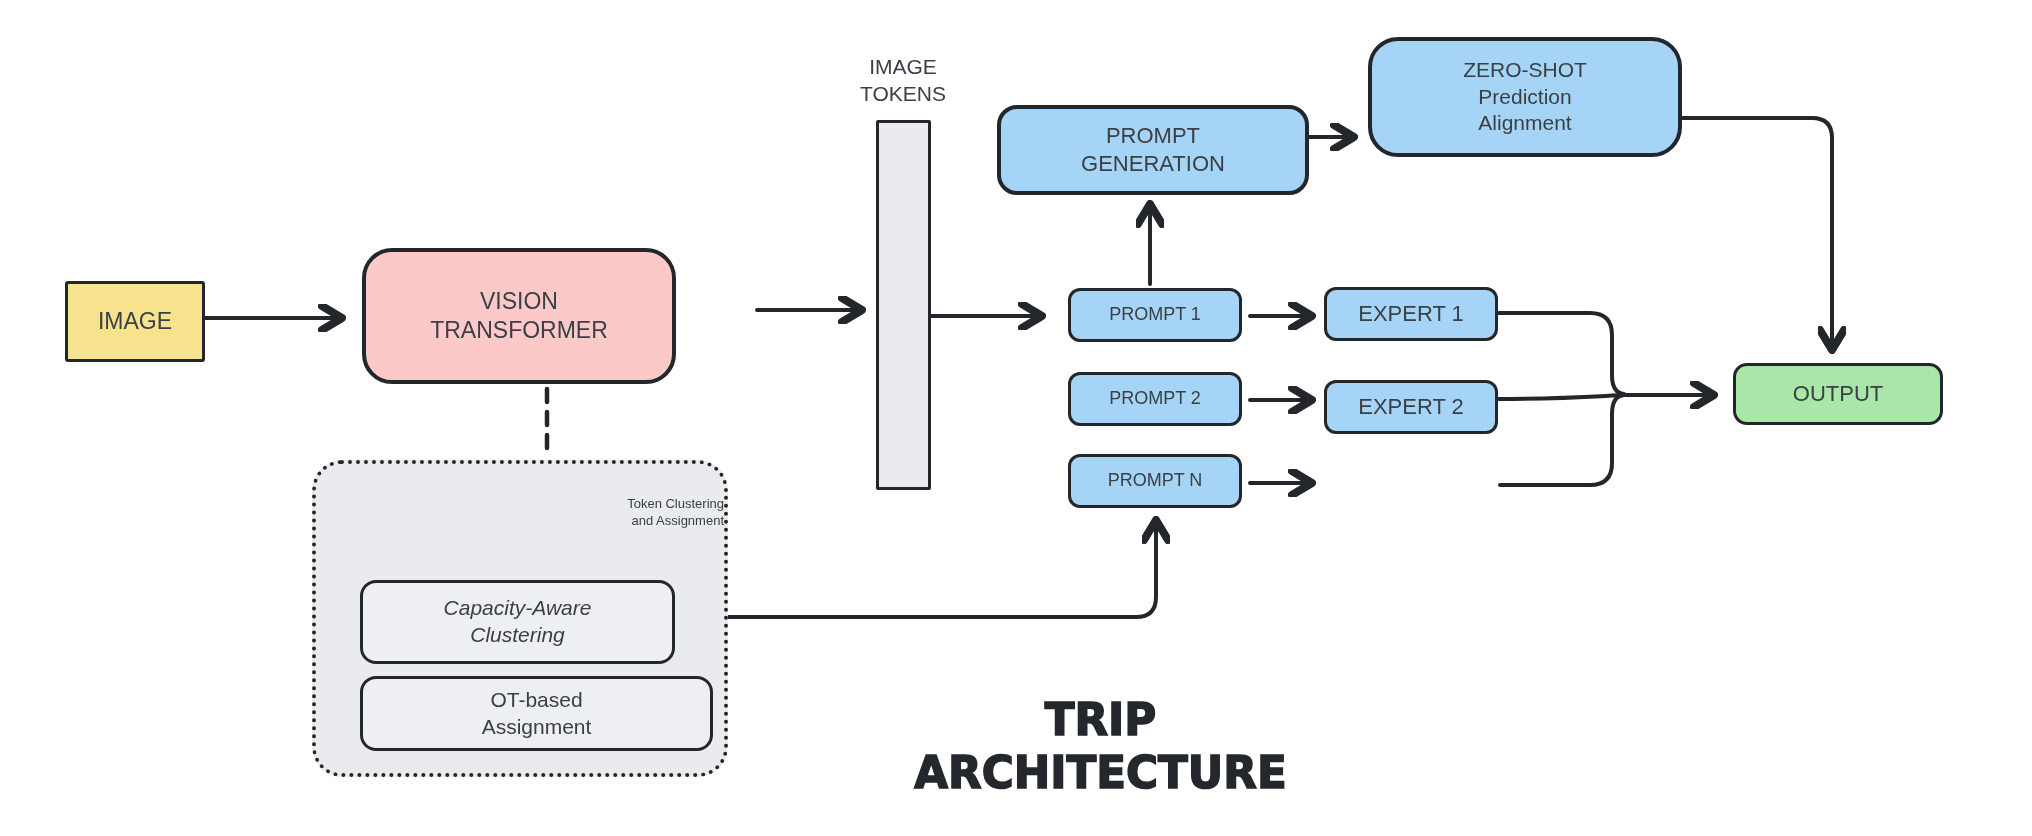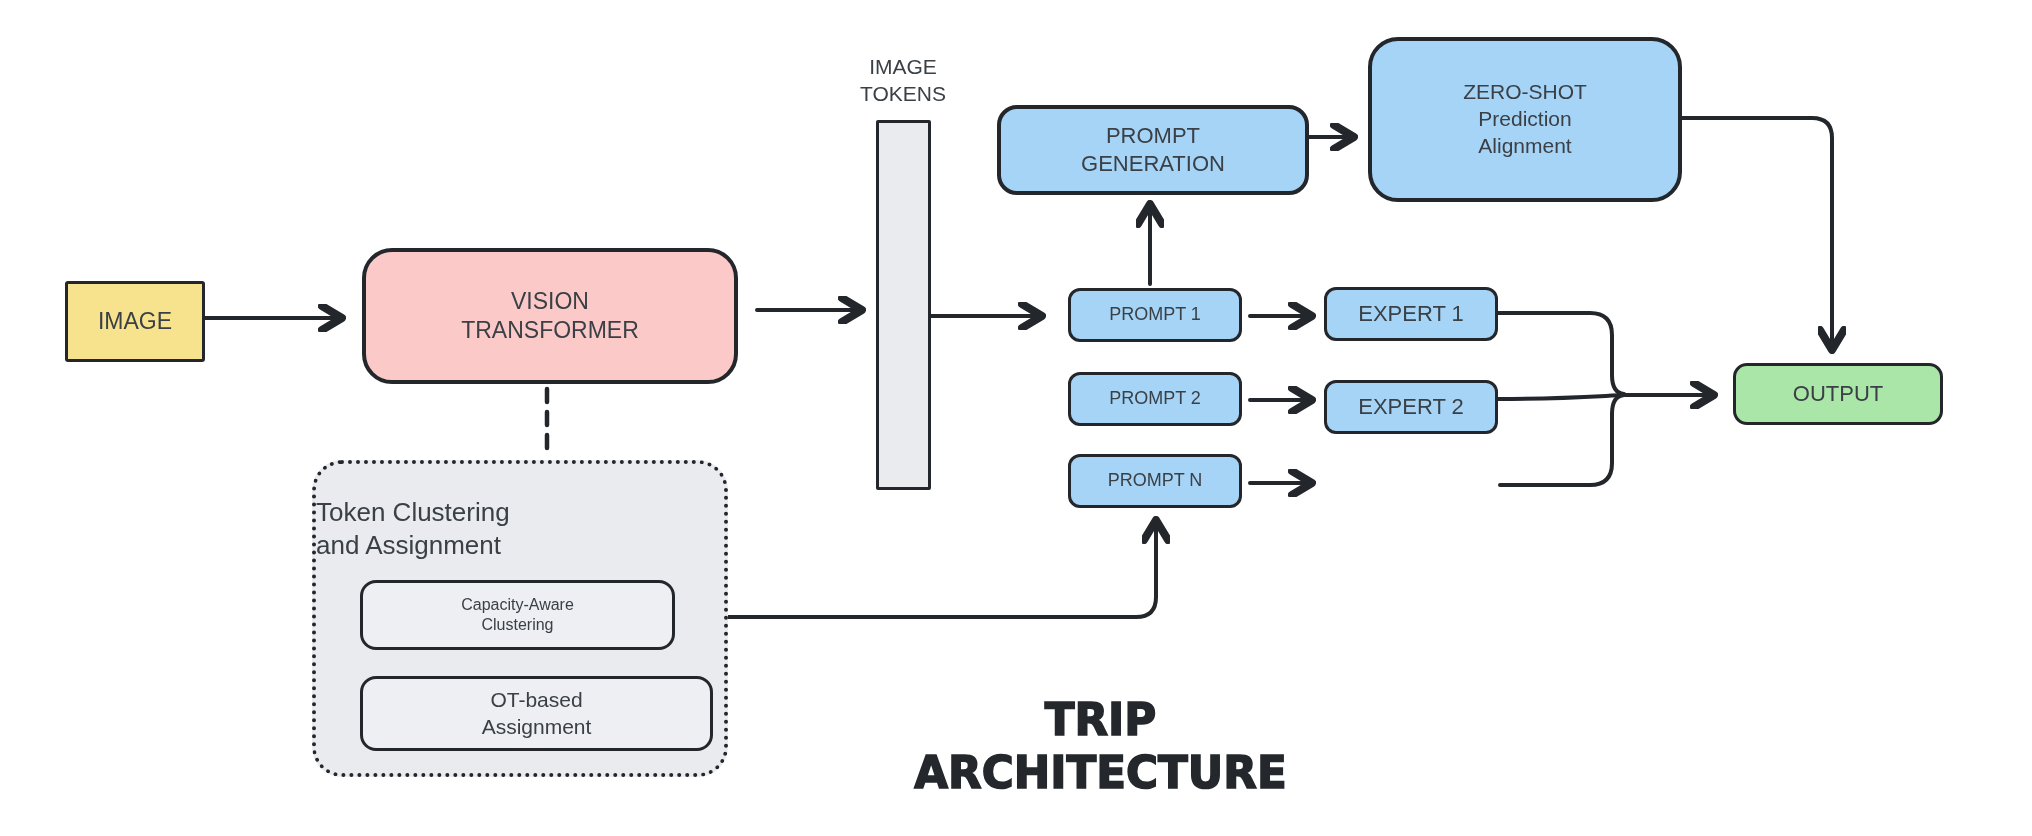--- a/index.html
+++ b/index.html
@@ -13,38 +13,38 @@
   .node{
     position:absolute;
     display:flex;align-items:center;justify-content:center;
     text-align:center;
     color:var(--text,#3a4046);
     box-sizing:border-box;
     border:3.5px solid var(--line,#23272b);
   }
   .lbl{white-space:pre-line;line-height:1.28;}
   .n-image{left:65px;top:281px;width:140px;height:81px;background:var(--yellow,#f7e38e);border-radius:3px;font-size:23px;}
-  .n-vt{left:362px;top:248px;width:376px;height:136px;background:var(--pink,#fac9c8);border-radius:30px;font-size:23px;border-width:4px;}
+  .n-vt{left:362px;top:248px;width:314px;height:136px;background:var(--pink,#fac9c8);border-radius:30px;font-size:23px;border-width:4px;}
   .n-bar{left:876px;top:120px;width:55px;height:370px;background:var(--gray-fill,#e9ebee);border-radius:2px;}
   .n-pg{left:997px;top:105px;width:312px;height:90px;background:var(--blue,#a6d4f6);border-radius:20px;font-size:22px;border-width:4px;}
-  .n-zs{left:1368px;top:37px;width:314px;height:165px;background:var(--blue,#a6d4f6);border-radius:30px;font-size:21px;border-width:4px;}
+  .n-zs{left:1368px;top:37px;width:314px;height:120px;background:var(--blue,#a6d4f6);border-radius:30px;font-size:21px;border-width:4px;}
   .n-prompt{left:1068px;width:174px;height:54px;background:var(--blue,#a6d4f6);border-radius:12px;font-size:18px;}
   .n-expert{left:1324px;width:174px;height:54px;background:var(--blue,#a6d4f6);border-radius:12px;font-size:22px;}
   .p1{top:288px;} .p2{top:372px;} .p3{top:454px;text-align:center;}
   .e1{top:287px;} .e2{top:380px;} .e3{top:457px;}
   .n-output{left:1733px;top:363px;width:210px;height:62px;background:var(--green,#a9e6a7);border-radius:14px;font-size:22px;}
   .n-cluster-group{
     left:312px;top:460px;width:416px;height:317px;
     background:var(--gray-fill,#e9ebee);
     border:4px dotted var(--line,#23272b);
     border-radius:30px;
     display:block;
   }
-  .tc-title{position:absolute;left:0;right:0;top:32px;font-size:26px;color:var(--text,#3a4046);text-align:left;}
-  .n-capacity{left:360px;top:580px;width:315px;height:70px;background:var(--inner-gray,#edeff2);border-radius:16px;font-size:16px;}
+  .tc-title{position:absolute;left:0;right:0;top:32px;font-size:13px;color:var(--text,#3a4046);text-align:right;}
+  .n-capacity{left:360px;top:580px;width:315px;height:84px;background:var(--inner-gray,#edeff2);border-radius:16px;font-size:21px;font-style:italic;}
   .n-ot{left:360px;top:676px;width:353px;height:75px;background:var(--inner-gray,#edeff2);border-radius:16px;font-size:21px;}
   .free-label{
     position:absolute;border:none;background:transparent;
     display:flex;align-items:center;justify-content:center;text-align:center;
   }
   .l-image-tokens{left:823px;top:50px;width:160px;height:62px;font-size:21px;color:var(--text,#3a4046);}
   .l-title{
     left:858px;top:718px;width:500px;height:56px;
     justify-content:flex-start;
     font-family:"DejaVu Sans", sans-serif;

